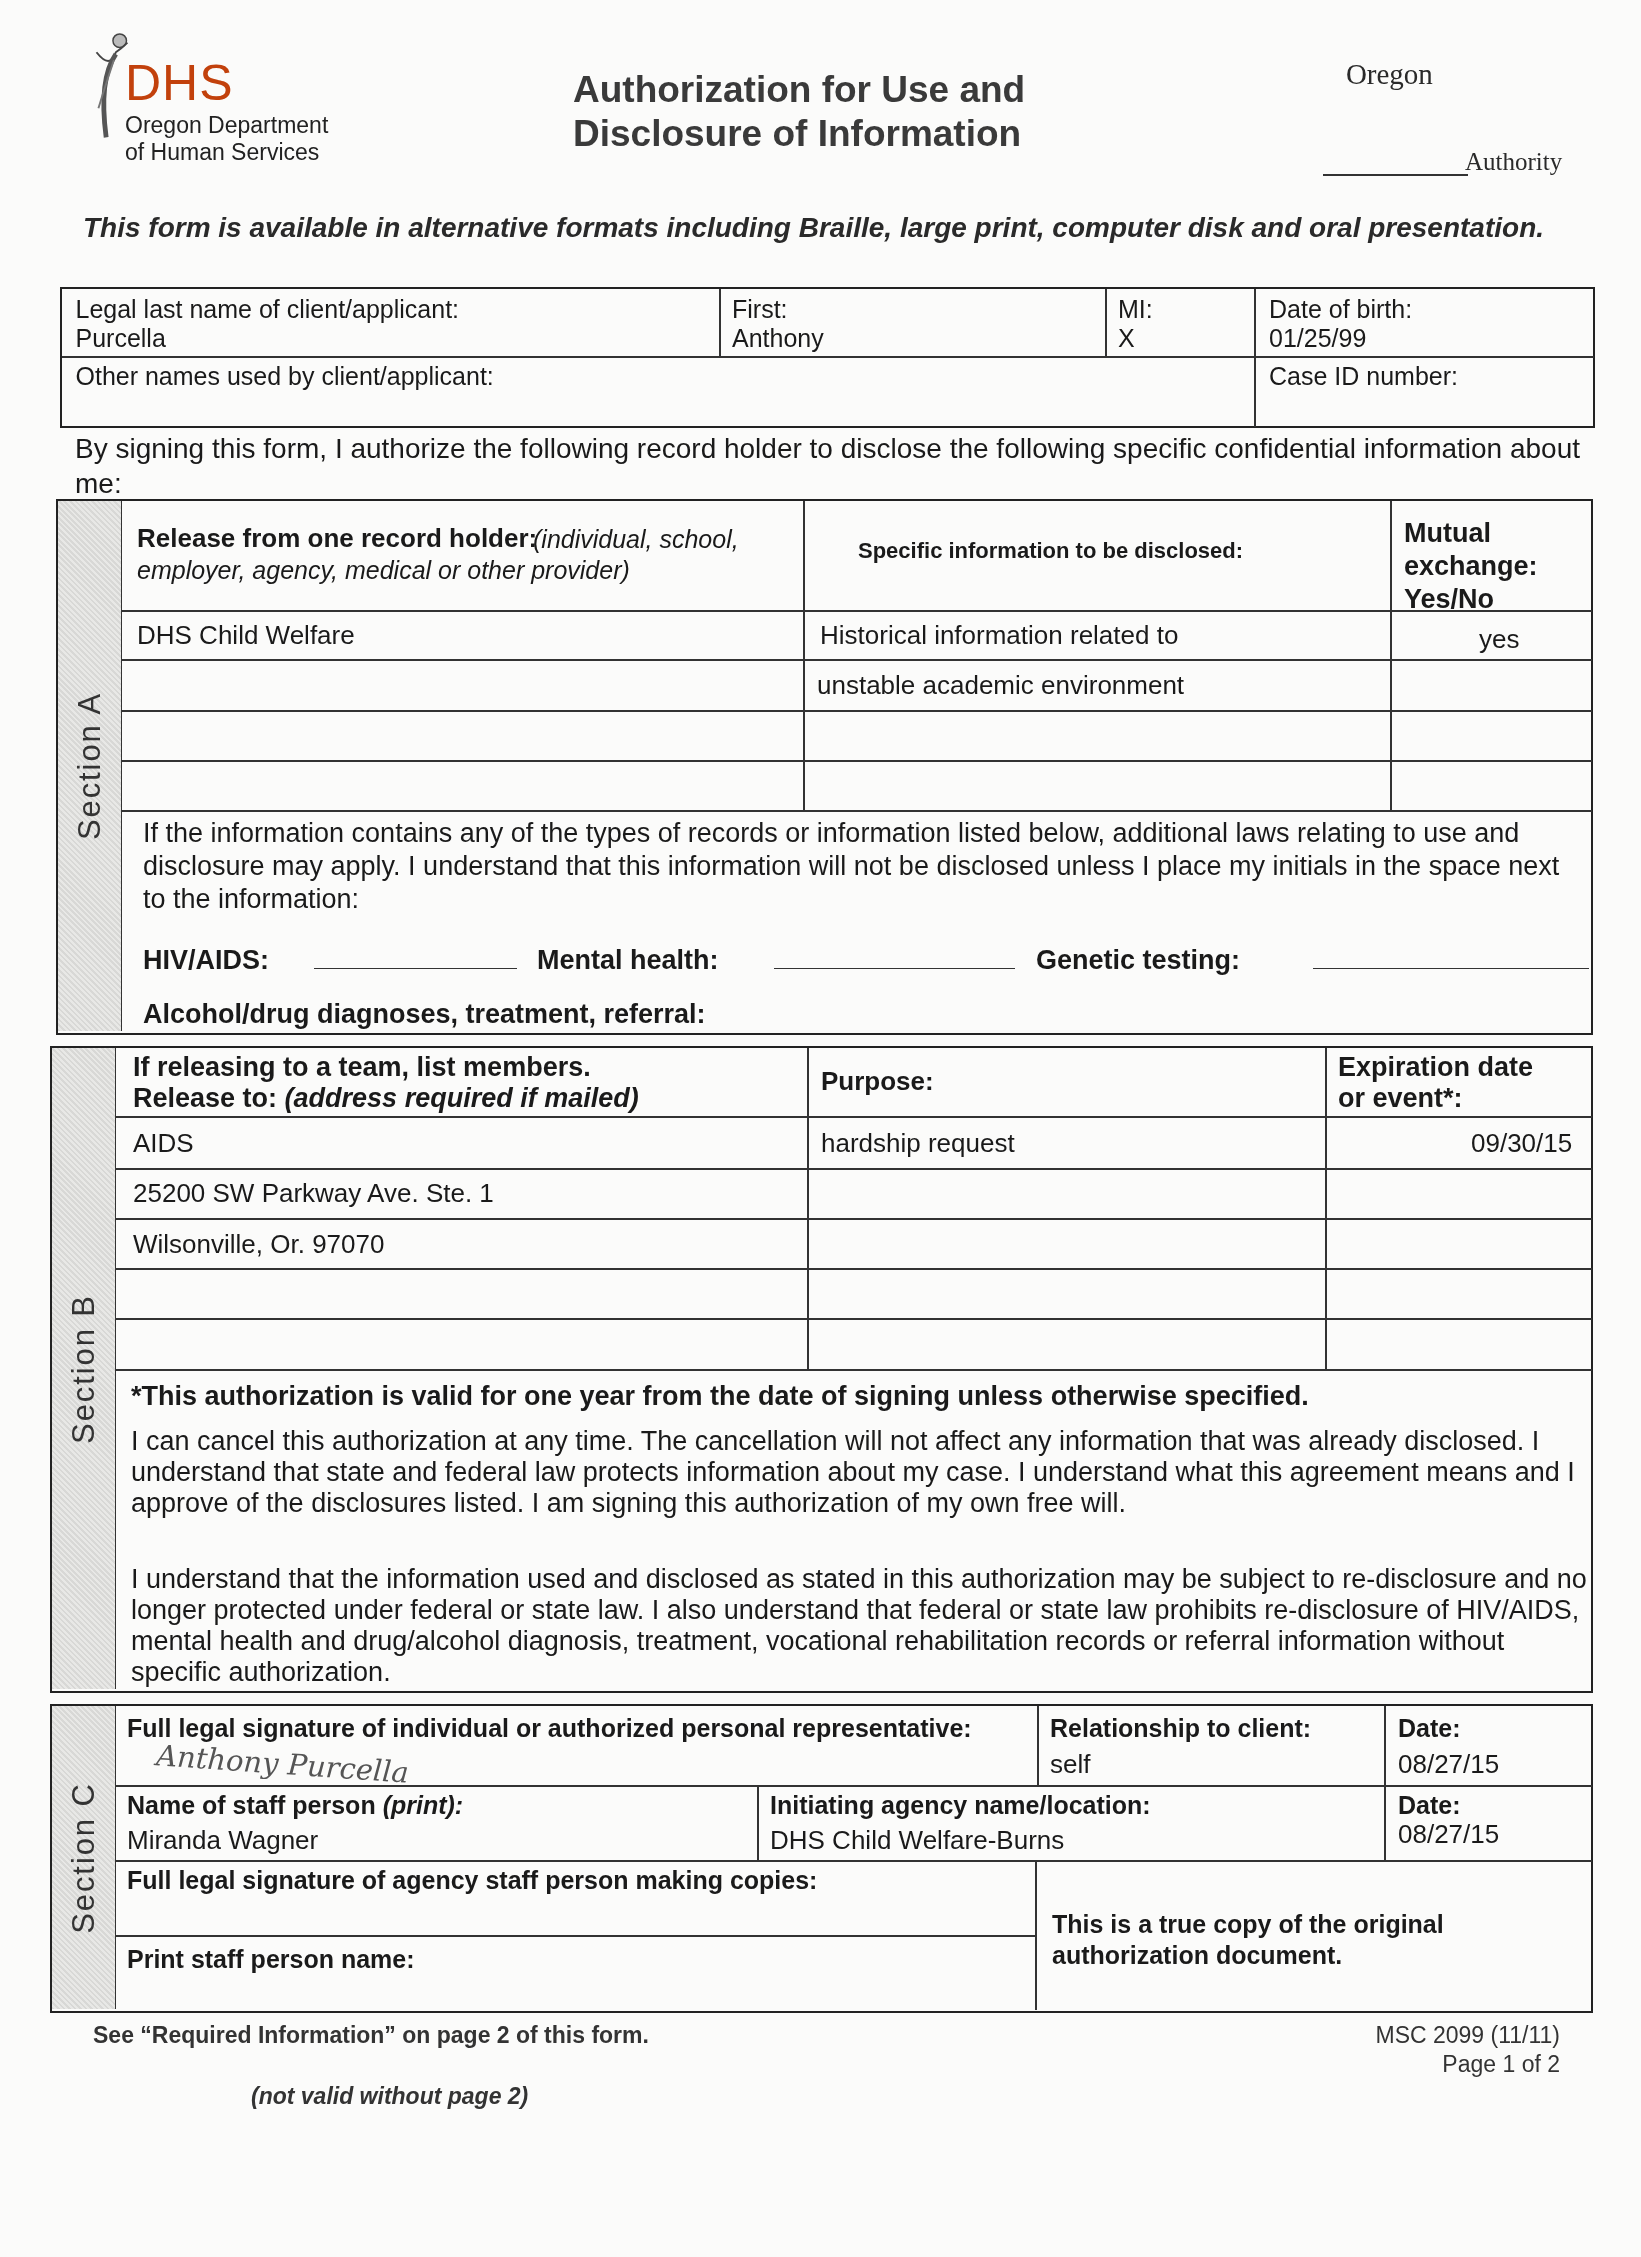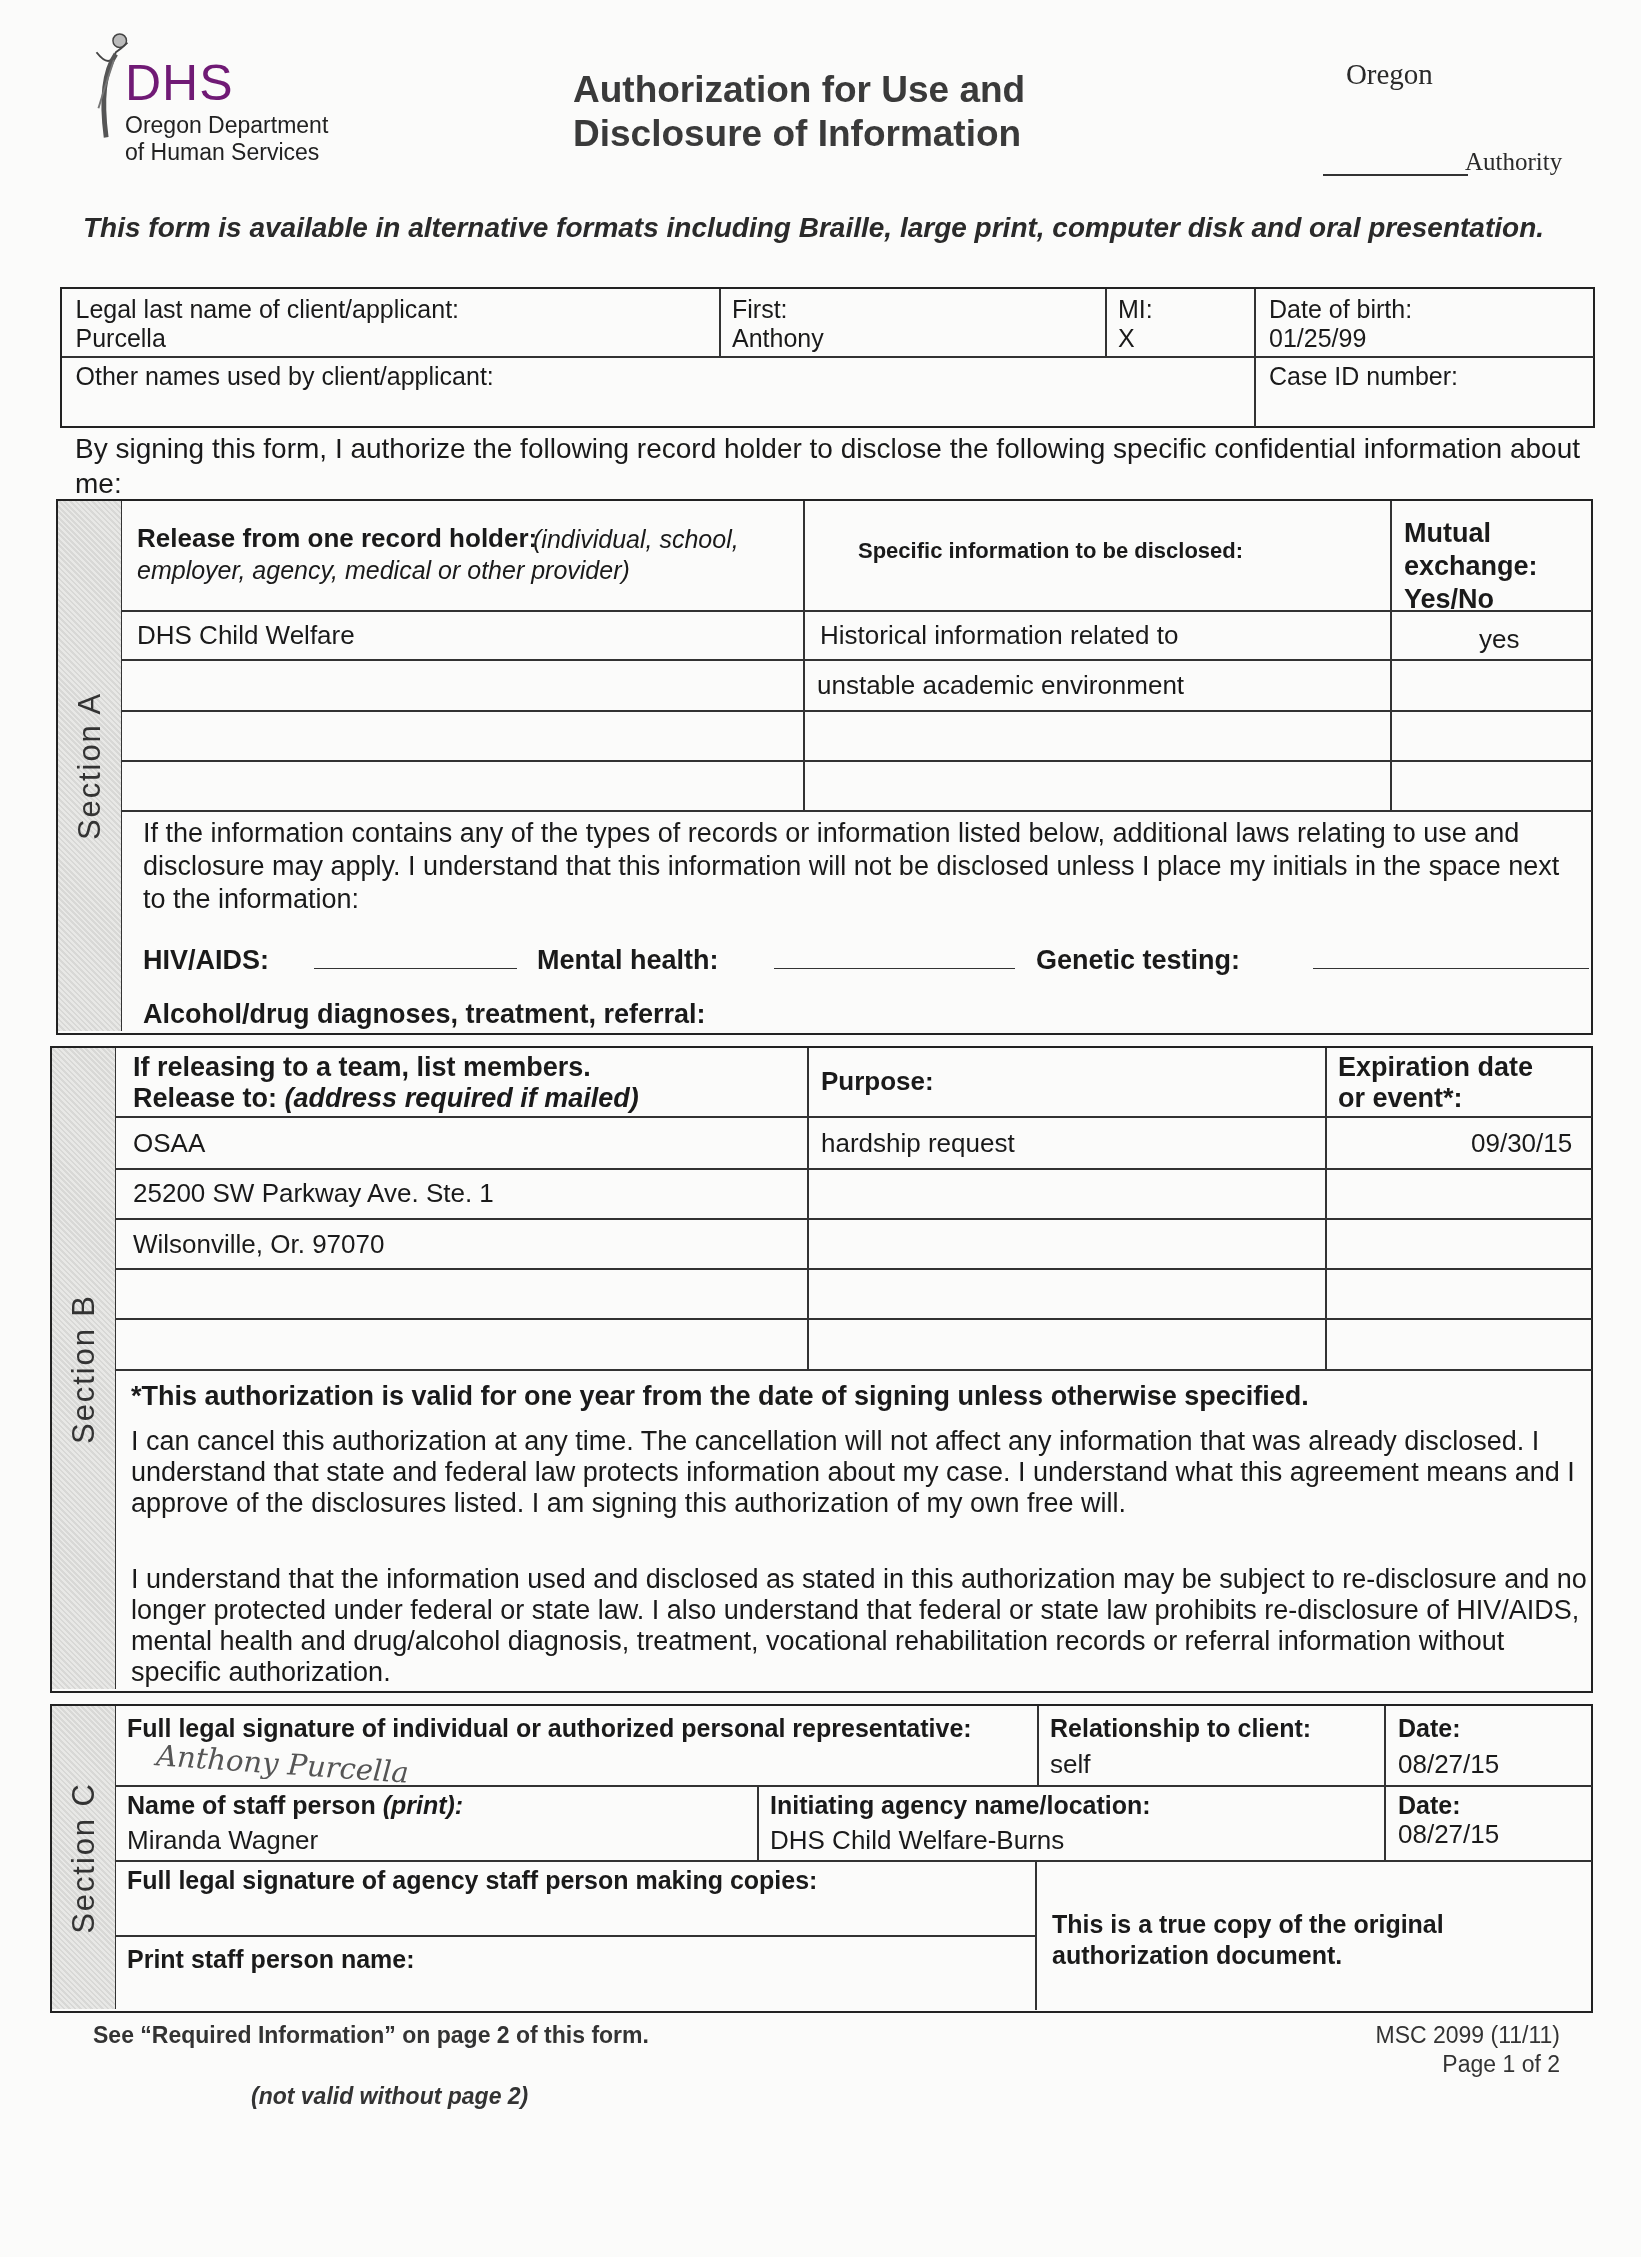--- a/index.html
+++ b/index.html
@@ -4,21 +4,21 @@
 <style>
   html, body { margin: 0; padding: 0; }
   body {
     width: 1641px; height: 2257px; background: #fbfbfa; position: relative;
     font-family: "Liberation Sans", sans-serif; color: #1a1a1a; overflow: hidden;
   }
   .abs { position: absolute; }
   
   #dhs-logo { left: 77px; top: 31px; width: 309px; height: 145px; }
   #dhs-figure { position: absolute; left: 0; top: 0; width: 68px; height: 116px; }
-  #dhs-word { position: absolute; left: 48px; top: 27px; font-size: 50px; letter-spacing: 1px; color: #701a75; line-height: 1; }
+  #dhs-word { position: absolute; left: 48px; top: 27px; font-size: 50px; letter-spacing: 1px; color: #c2410c; line-height: 1; }
   #dhs-sub { position: absolute; left: 48px; top: 81px; font-size: 23px; line-height: 27px; color: #222; }
   #form-title { left: 573px; top: 68px; font-size: 37px; font-weight: bold; line-height: 44px; color: #3a3a3a; }
   #oha-logo { left: 1255px; top: 48px; width: 348px; height: 135px; font-family: "Liberation Serif", serif; color: #2a2a2a; }
   #oha-health { position: absolute; left: 0; top: -11.6px; font-size: 126px; line-height: 1; letter-spacing: -1.9px; }
   #oha-oregon { position: absolute; left: 89px; top: 9.7px; font-size: 29px; background: #fbfbfa; padding: 0 1.9px; }
   #oha-authority { position: absolute; left: 210px; top: 100px; font-size: 25px; }
   #oha-line { position: absolute; left: 68px; top: 126px; width: 145px; height: 1.9px; background: #333; }
   #alt-formats { left: 83px; top: 209px; width: 1526px; font-size: 28px; font-weight: bold; font-style: italic; line-height: 37px; color: #2a2a2a; }
 
   
@@ -162,21 +162,21 @@
   <div class="t bold" style="left:81px; top:3.9px; font-size:27px; line-height:31px;">
     <div>If releasing to a team, list members.</div>
     <div><span>Release to:</span> <span class="ital">(address required if mailed)</span></div>
   </div>
   <div class="t bold" style="left:769px; top:19.3px; font-size:26px;">Purpose:</div>
   <div class="t bold" style="left:1286px; top:3.9px; font-size:27px; line-height:31px;">
     <div>Expiration date</div>
     <div>or event*:</div>
   </div>
 
-  <div class="t val" style="left:81px; top:81px;">OSAA</div>
+  <div class="t val" style="left:81px; top:81px;">AIDS</div>
   <div class="t val" style="left:769px; top:81px;">hardship request</div>
   <div class="t val" style="left:1419px; top:81px;">09/30/15</div>
   <div class="t val" style="left:81px; top:131px;">25200 SW Parkway Ave. Ste. 1</div>
   <div class="t val" style="left:769px; top:131px;"></div>
   <div class="t val" style="left:1419px; top:131px;"></div>
   <div class="t val" style="left:81px; top:182px;">Wilsonville, Or. 97070</div>
   <div class="t val" style="left:769px; top:182px;"></div>
   <div class="t val" style="left:1419px; top:182px;"></div>
   <div class="t val" style="left:81px; top:232px;"></div>
   <div class="t val" style="left:769px; top:232px;"></div>

